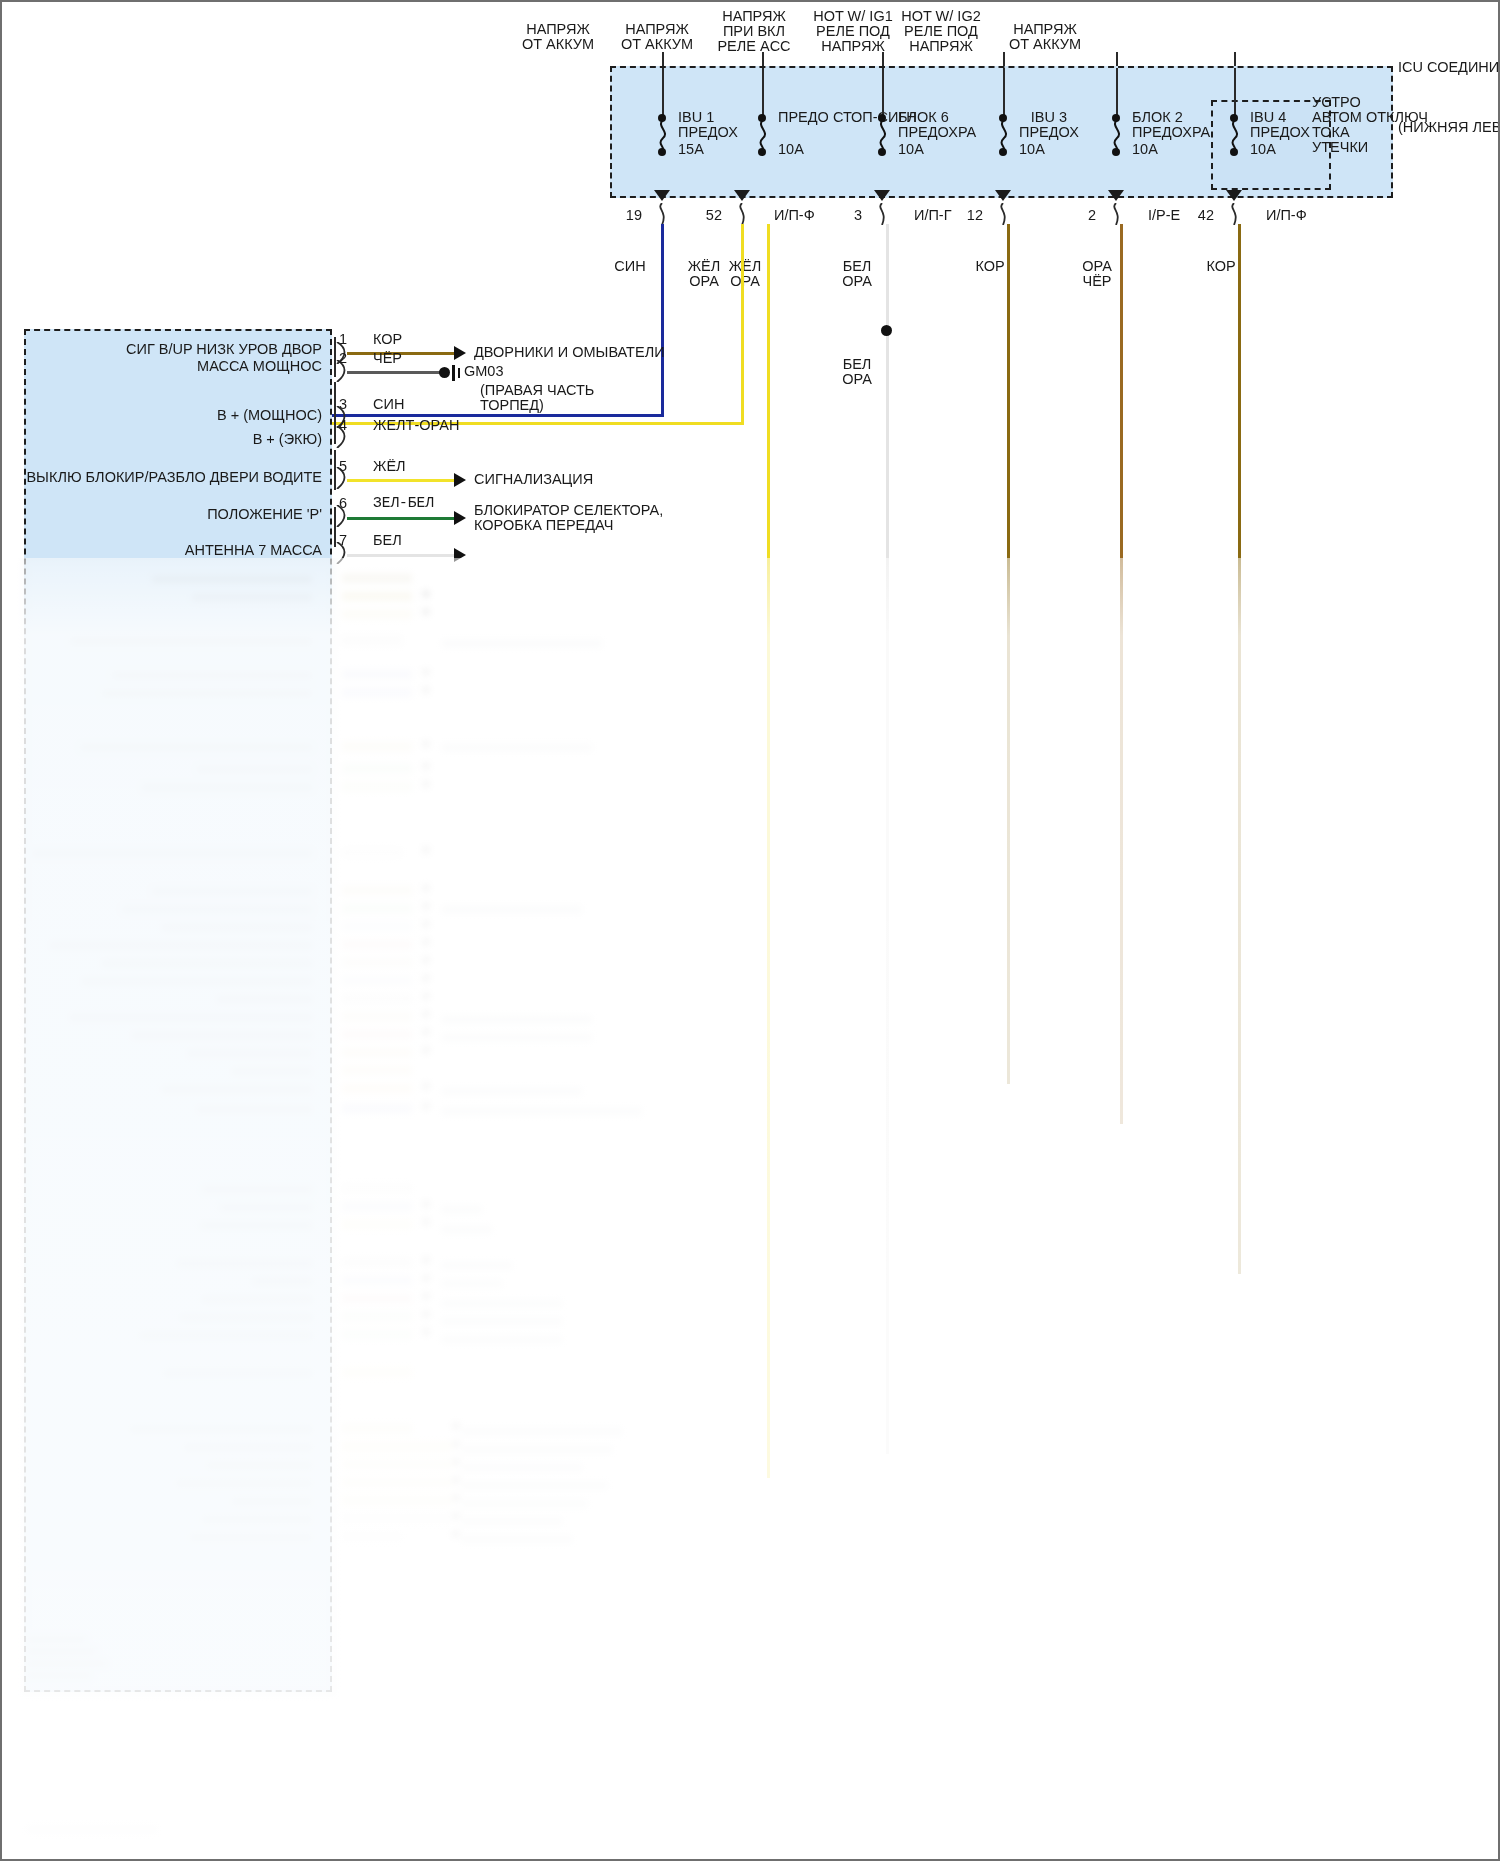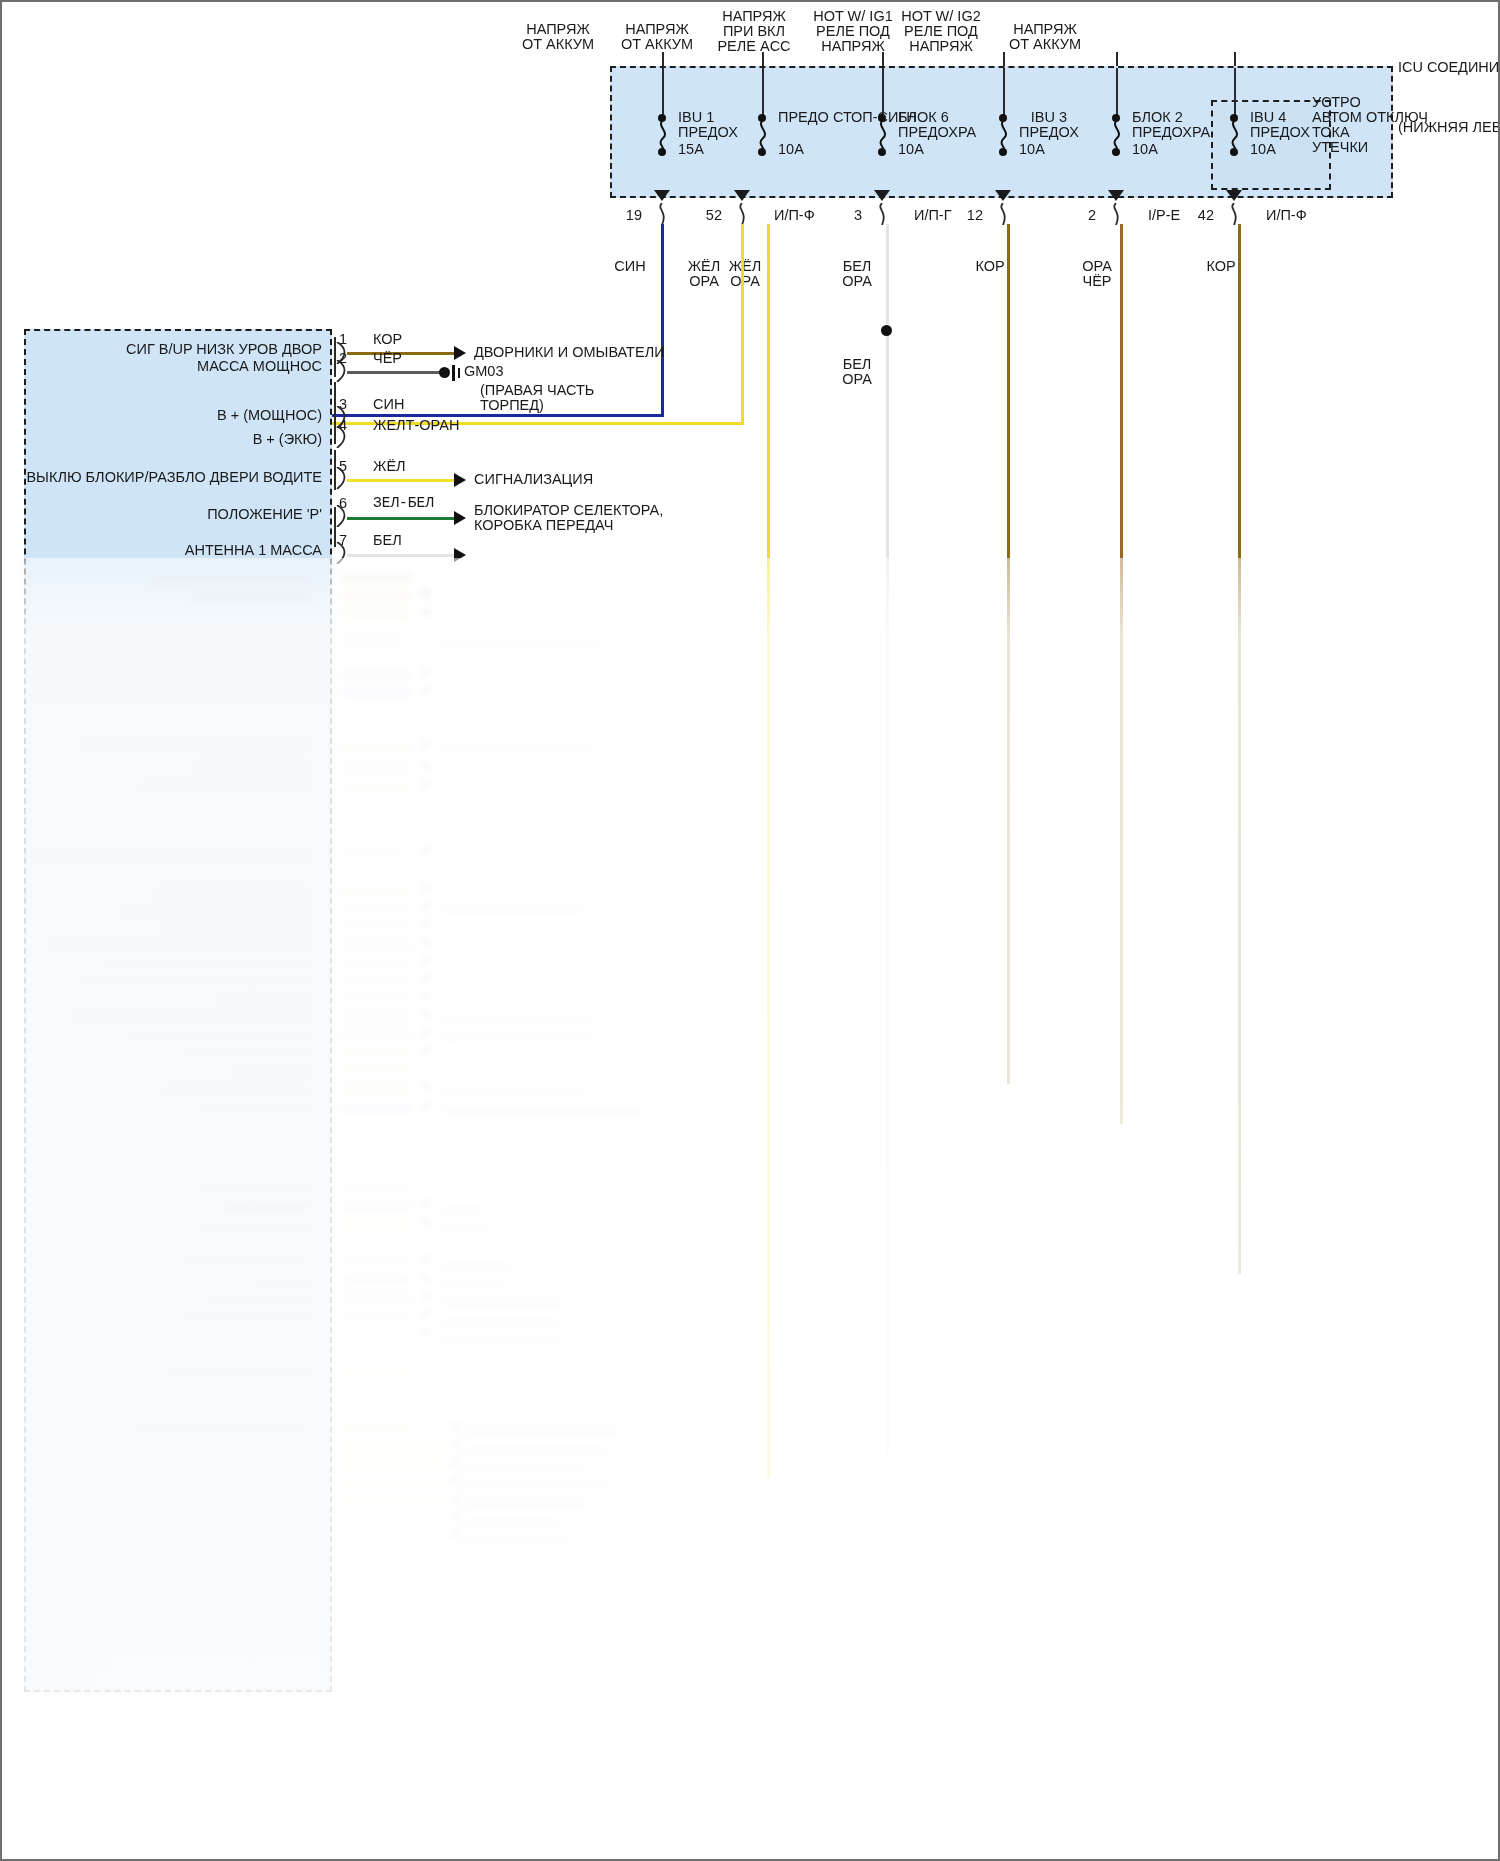--- a/index.html
+++ b/index.html
@@ -294,21 +294,21 @@
   <svg class="abs" style="left:332px;top:503px;width:20px;height:22px;" viewBox="0 0 20 22">
       <path d="M3 0 C13 6, 13 14, 3 22" stroke="#2a2a2a" stroke-width="1.8" fill="none"></path>
     </svg>
   <div class="abs txt" style="left:337px;top:494px;">6</div>
   <div class="abs txt" style="left:371px;top:494px;font-family:Liberation Mono, monospace;">ЗЕЛ-БЕЛ</div>
   <div class="wire" style="left:345px;top:515px;width:110px;background:#1e7a35;"></div>
   <div class="rarrow" style="left:452px;top:509px;"></div>
   <div class="abs txt" style="left:472px;top:501px;">БЛОКИРАТОР СЕЛЕКТОРА,
 КОРОБКА ПЕРЕДАЧ</div>
 
-  <div class="abs txt r" style="left:40px;top:541px;width:280px;">АНТЕННА 1 МАССА</div>
+  <div class="abs txt r" style="left:40px;top:541px;width:280px;">АНТЕННА 7 МАССА</div>
   <svg class="abs" style="left:332px;top:540px;width:20px;height:22px;" viewBox="0 0 20 22">
       <path d="M3 0 C13 6, 13 14, 3 22" stroke="#2a2a2a" stroke-width="1.8" fill="none"></path>
     </svg>
   <div class="abs txt" style="left:337px;top:531px;">7</div>
   <div class="abs txt" style="left:371px;top:531px;">БЕЛ</div>
   <div class="wire" style="left:345px;top:552px;width:110px;background:#e4e4e4;"></div>
   <div class="rarrow" style="left:452px;top:546px;"></div>
 
   <div class="abs" id="blurlayer">
     <div id="blurinner">

